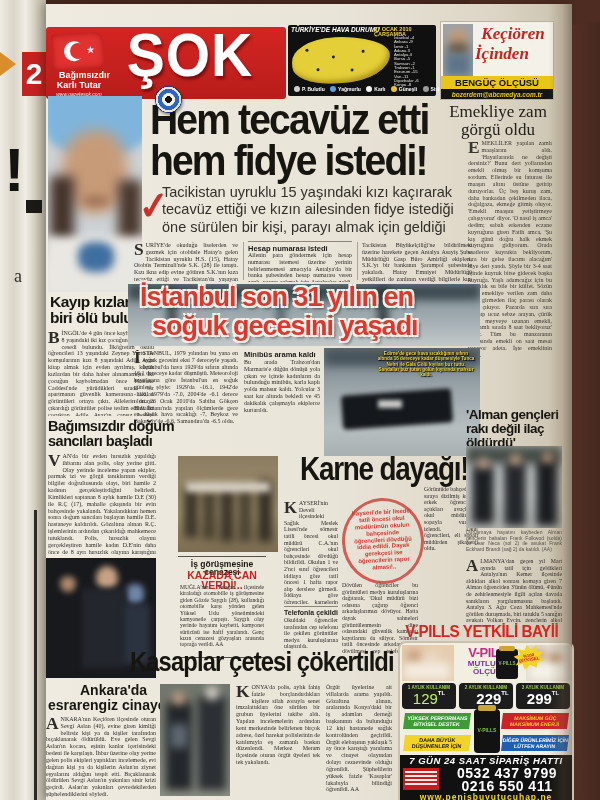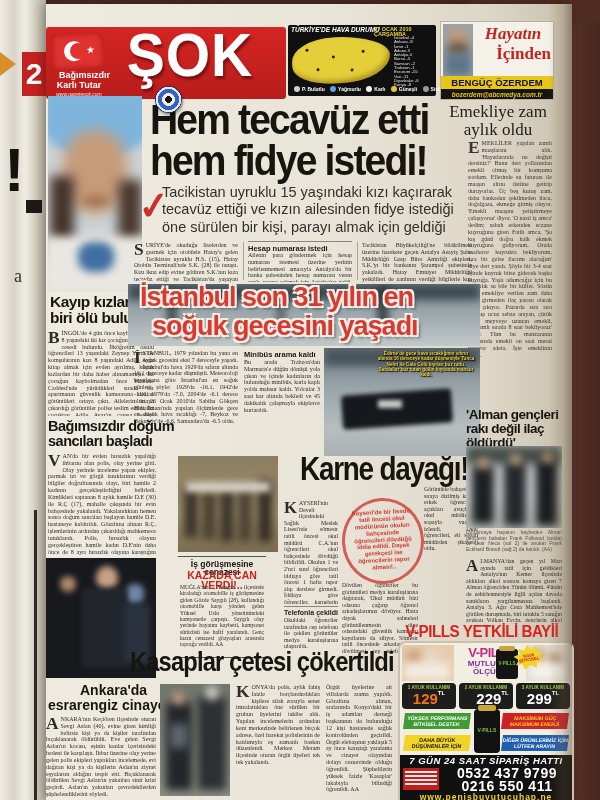--- a/index.html
+++ b/index.html
@@ -96,31 +96,31 @@
     <span class="legend-ico" style="background:#9a9a9a;"></span><span>Sisli</span>
   </div>
 </div>
 
 <div class="abs" style="left:440px;top:21px;width:112px;height:77px;background:#f4f1e8;border:1px solid #b9b2a2;">
   <div class="photo" style="left:2px;top:2px;width:30px;height:52px;background:#9aa2a8;">
     <div class="blur" style="left:5px;top:4px;width:20px;height:20px;background:#c49a78;border-radius:50%;"></div>
     <div class="blur" style="left:4px;top:18px;width:22px;height:14px;background:#6b5b4a;border-radius:40%;"></div>
     <div class="blur" style="left:2px;top:30px;width:26px;height:22px;background:#5d748a;"></div>
   </div>
-  <div class="abs" style="left:34px;top:2px;width:76px;text-align:center;color:#c2251f;font-size:17px;font-weight:bold;font-style:italic;font-family:'Liberation Serif',serif;">Hayatın</div>
-  <div class="abs" style="left:34px;top:22px;width:76px;text-align:right;color:#c2251f;font-size:17px;font-weight:bold;font-family:'Liberation Serif',serif;">İçinden</div>
+  <div class="abs" style="left:34px;top:2px;width:76px;text-align:center;color:#c2251f;font-size:17px;font-weight:bold;font-style:italic;font-family:'Liberation Serif',serif;">Keçiören</div>
+  <div class="abs" style="left:34px;top:22px;width:76px;text-align:left;color:#c2251f;font-size:17px;font-weight:bold;font-style:italic;font-family:'Liberation Serif',serif;">İçinden</div>
   <div class="abs h" style="left:0;top:54px;width:112px;height:13px;background:#e8c619;display:flex;align-items:center;justify-content:center;">
-    <span style="font-size:9.5px;color:#111;">BENGÜÇ ÖZERDEM</span>
+    <span style="font-size:9.5px;color:#111;">BENGÜÇ ÖLÇÜSÜ</span>
     </div>
   <div class="abs" style="left:0;top:67px;width:112px;height:10px;background:#141414;display:flex;align-items:center;justify-content:center;">
     <span style="font-size:6.5px;color:#e8c619;font-style:italic;font-weight:bold;">bozerdem@abcmedya.com.tr</span>
     </div>
 </div>
 <div class="abs" style="left:440px;top:102px;width:116px;text-align:center;font-family:'Liberation Serif',serif;font-size:17px;color:#22201a;">Emekliye zam</div>
-<div class="abs" style="left:440px;top:120px;width:116px;text-align:center;font-family:'Liberation Serif',serif;font-size:17px;color:#22201a;">aylık oldu</div>
+<div class="abs" style="left:440px;top:120px;width:116px;text-align:center;font-family:'Liberation Serif',serif;font-size:17px;color:#22201a;">görgü oldu</div>
 <div class="t dropcap" style="left:468px;top:140px;width:84px;height:264px;font-size:6px;color:#3a372f;">EMEKLİLER yapılan zamlı maaşlarını aldı. 'Hayatlarında ne değişti dersiniz?' Bunu dert yollarından emekli olmuş bir komşuma sordum. Ellerinde su faturası ile maaşın altını üstüne getirip duruyorlar. Üç beş kuruş zam, daha bankadan çekilmeden ilaca, doğalgaza, ekmeğe gitmiş oluyor. 'Emekli maaşını yetiştirmeye çalışıyoruz' diyor. 'O nasıl iş amca' dedim; sabah erkenden eczane kuyruğuna giren Fatih amca, 'Şu kış günü doğru halk ekmek kuyruğuna gidiyorum. Orada saatlerce kuyrukta bekliyorum, sıra bir gelse ilacımı alacağım' diye dert yandı. Şöyle bir 3-4 saat içinde kuyruk bitse gidecek başka kuyruğa. Yaşlı adamcağız için bu 5 liralık su bile bir külfet. Sözün özü; emekliye verilen zam daha cebe girmeden ilaç parası olarak geri çıkıyor. Pazarda sıra sıra dolaşıp ucuz sebze arayan, çürük çarık meyveye uzanan emekli, 'Devamlı sırada 8 saat bekliyoruz' diyor. Tüm bu manzaranın karşısında emekli on saat mesai yapıyor adeta. İşte emeklinin hali...</div>
 
 <div class="photo" style="left:48px;top:96px;width:94px;height:196px;background:#cdd3d6;">
   <div class="blur" style="left:-6px;top:-8px;width:110px;height:70px;background:#7fb5dc;border-radius:0 0 50% 50%;"></div>
   <div class="blur" style="left:14px;top:34px;width:66px;height:84px;background:#c79b78;border-radius:46%;filter:blur(7px);"></div>
   <div class="blur" style="left:2px;top:80px;width:24px;height:80px;background:#43322a;filter:blur(6px);"></div>
   <div class="blur" style="left:70px;top:84px;width:24px;height:76px;background:#4a382e;filter:blur(6px);"></div>
   <div class="blur" style="left:-4px;top:140px;width:104px;height:60px;background:#e9e7e2;"></div>
   <div class="blur" style="left:30px;top:146px;width:36px;height:30px;background:#3f6ea0;border-radius:40%;"></div>
   <div class="blur" style="left:34px;top:100px;width:28px;height:10px;background:#9c6d52;border-radius:50%;filter:blur(5px);"></div>
@@ -249,21 +249,21 @@
     <div class="abs" style="left:0;top:12px;width:22px;text-align:center;color:#7fc142;font-size:4.5px;font-weight:bold;">V-PILLS</div>
   </div>
   <div class="abs" style="left:114px;top:2px;width:30px;height:26px;background:#f2d327;
               clip-path:polygon(50% 0,61% 18%,82% 8%,78% 30%,100% 35%,84% 52%,98% 70%,75% 68%,70% 92%,50% 76%,30% 92%,25% 68%,2% 70%,16% 52%,0 35%,22% 30%,18% 8%,39% 18%);
               display:flex;align-items:center;justify-content:center;transform:rotate(-10deg);">
     <span style="font-size:4.5px;font-weight:bold;color:#c22;text-align:center;line-height:1;">%100 BİTKİSEL</span>
   </div>
 
   <div class="abs" style="left:2px;top:40px;width:54px;height:26px;background:#1d1d1d;border-radius:4px;">
     <div style="color:#9fd14a;font-size:4.6px;font-weight:bold;text-align:center;padding-top:2px;">1 AYLIK KULLANIM</div>
-    <div style="text-align:center;"><span style="color:#f97316;font-size:15px;font-weight:bold;">129</span><span style="color:#fff;font-size:6px;font-weight:bold;vertical-align:top;">TL</span></div>
+    <div style="text-align:center;"><span style="color:#bef264;font-size:15px;font-weight:normal;">129</span><span style="color:#fff;font-size:6px;font-weight:bold;vertical-align:top;">TL</span></div>
   </div>
   <div class="abs" style="left:59px;top:40px;width:54px;height:26px;background:#1d1d1d;border-radius:4px;">
     <div style="color:#9fd14a;font-size:4.6px;font-weight:bold;text-align:center;padding-top:2px;">2 AYLIK KULLANIM</div>
     <div style="text-align:center;"><span style="color:#fff;font-size:15px;font-weight:bold;margin-left:13px;">229</span><span style="color:#fff;font-size:6px;font-weight:bold;vertical-align:top;">TL</span></div>
   </div>
   <div class="abs" style="left:116px;top:40px;width:54px;height:26px;background:#1d1d1d;border-radius:4px;">
     <div style="color:#9fd14a;font-size:4.6px;font-weight:bold;text-align:center;padding-top:2px;">3 AYLIK KULLANIM</div>
     <div style="text-align:center;"><span style="color:#fff;font-size:15px;font-weight:bold;">299</span><span style="color:#fff;font-size:6px;font-weight:bold;vertical-align:top;">TL</span></div>
   </div>
 

